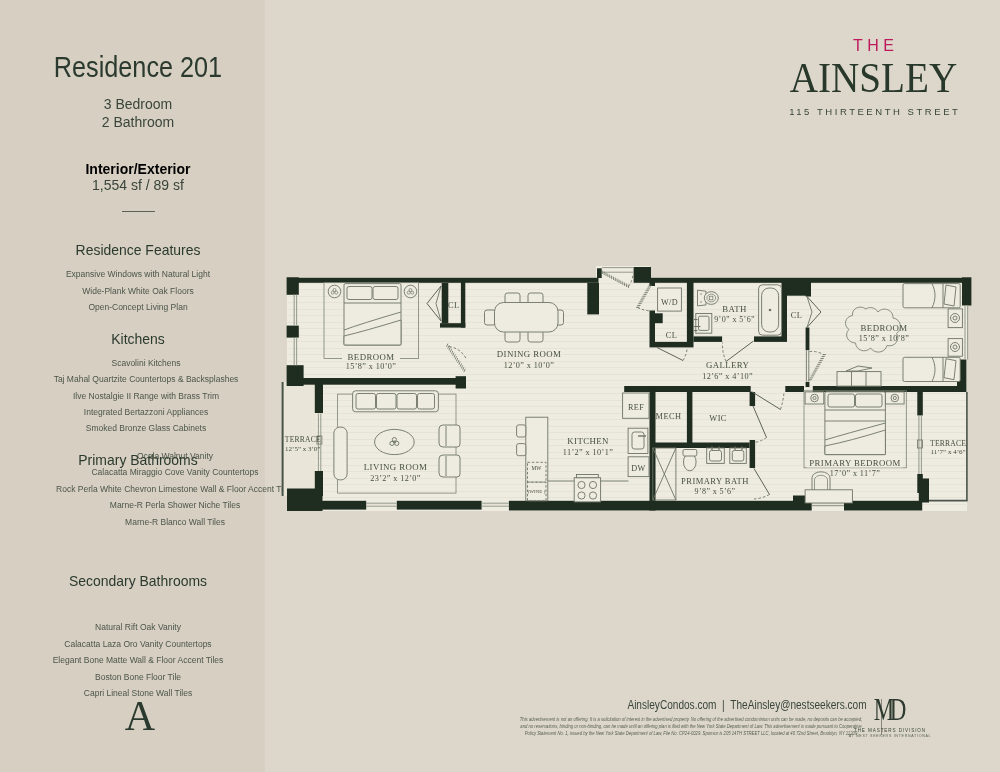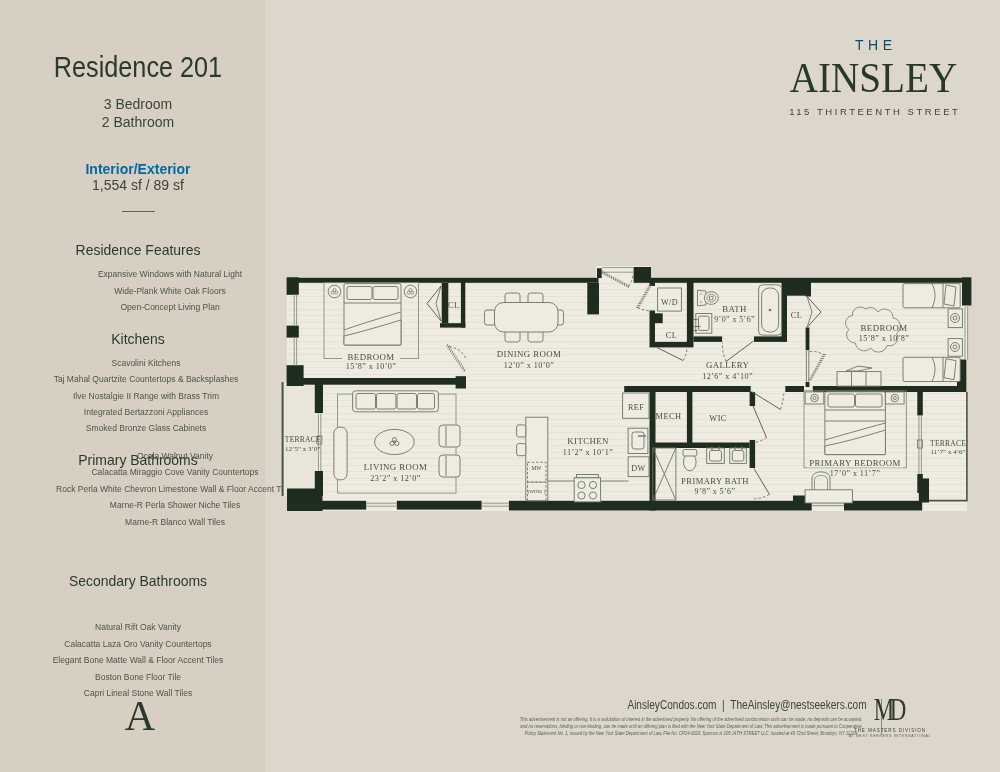--- a/index.html
+++ b/index.html
@@ -3,28 +3,28 @@
 <meta charset="utf-8">
 <style>
   html,body{margin:0;padding:0;}
   body{width:1000px;height:772px;background:#dcd7ca;position:relative;overflow:hidden;
        font-family:"Liberation Sans",sans-serif;}
   #sidebar{position:absolute;left:0;top:0;width:265px;height:772px;background:#d6cfc2;}
   .sb{position:absolute;left:0;width:276px;text-align:center;}
   .title{top:50px;font-size:29px;color:#2b3a2e;line-height:34px;transform:scaleX(.87);}
   .sub{top:95px;font-size:14px;line-height:18.2px;color:#39443a;}
   .ie{top:162px;font-size:14px;line-height:15.8px;color:#39443a;}
-  .ie b{color:#0369a1;font-weight:700;}
+  .ie b{color:#000000;font-weight:700;}
   .hr{position:absolute;top:211px;left:122px;width:33px;height:0;border-top:1.1px solid #5a6256;}
   .sh{font-size:15px;color:#2b3a2e;line-height:18px;transform:scaleX(.93);}
   .it{font-size:8.5px;color:#4c5549;}
   #alogo{position:absolute;left:0;width:280px;top:695px;text-align:center;
          font-family:"Liberation Serif",serif;font-size:42px;line-height:42px;color:#2b3a2e;}
   #brand{position:absolute;left:746px;top:0;width:255px;text-align:center;color:#2b3a2e;}
-  #brand .the{position:absolute;top:37px;width:255px;font-size:14px;letter-spacing:4.5px;color:#0c4a6e;text-indent:4.5px;}
+  #brand .the{position:absolute;top:37px;width:255px;font-size:16px;letter-spacing:4.5px;color:#be185d;text-indent:4.5px;}
   #brand .ains{position:absolute;top:53px;width:255px;font-family:"Liberation Serif",serif;font-size:43px;letter-spacing:0px;color:#28382b;transform:scaleX(.91);}
   #brand .street{position:absolute;top:106px;width:255px;font-size:9.5px;letter-spacing:2.55px;color:#39443a;text-indent:2.55px;}
   #contact{position:absolute;left:522px;top:697.8px;width:450px;text-align:center;
            font-size:12px;color:#39443c;transform:scaleX(.84);}
   #fine{position:absolute;left:471px;top:715.5px;width:440px;text-align:center;
         font-size:5px;line-height:7.2px;color:#565f51;font-style:italic;
         transform:scaleX(0.84);white-space:nowrap;}
   #divline{position:absolute;left:881px;top:699px;width:1.2px;height:36px;background:#85857b;}
   #mdlogo{position:absolute;left:840px;top:697px;width:100px;text-align:center;color:#2e3a2f;}
   #mdlogo .md{font-family:"Liberation Serif",serif;font-size:31px;line-height:26px;font-weight:400;transform:scaleX(.74);}
@@ -32,21 +32,21 @@
   #mdlogo .l2{font-size:3.6px;letter-spacing:0.7px;margin-top:1px;color:#5a6355;}
 </style>
 </head>
 <body>
 <div id="sidebar"></div>
 <div class="sb title">Residence 201</div>
 <div class="sb sub">3 Bedroom<br>2 Bathroom</div>
 <div class="sb ie"><b>Interior/Exterior</b><br>1,554 sf / 89 sf</div>
 <div class="hr"></div>
 <div class="sb sh" style="top:241px;">Residence Features</div>
-<div class="sb it" style="top:266.2px;line-height:16.5px;padding-left:32px;">Expansive Windows with Natural Light<br>Wide-Plank White Oak Floors<br>Open-Concept Living Plan</div>
+<div class="sb it" style="top:266.2px;line-height:16.5px;">Expansive Windows with Natural Light<br>Wide-Plank White Oak Floors<br>Open-Concept Living Plan</div>
 <div class="sb sh" style="top:330.3px;">Kitchens</div>
 <div class="sb it" style="top:354.9px;line-height:16.35px;margin-left:8px;">Scavolini Kitchens<br>Taj Mahal Quartzite Countertops &amp; Backsplashes<br>Ilve Nostalgie II Range with Brass Trim<br>Integrated Bertazzoni Appliances<br>Smoked Bronze Glass Cabinets</div>
 <div class="sb sh" style="top:451.3px;">Primary Bathrooms</div>
 <div class="sb it" style="top:448px;line-height:16.45px;margin-left:37px;">Ocala Walnut Vanity<br>Calacatta Miraggio Cove Vanity Countertops<br>Rock Perla White Chevron Limestone Wall &amp; Floor Accent Tiles<br>Marne-R Perla Shower Niche Tiles<br>Marne-R Blanco Wall Tiles</div>
 <div class="sb sh" style="top:572.3px;">Secondary Bathrooms</div>
 <div class="sb it" style="top:619px;line-height:16.5px;">Natural Rift Oak Vanity<br>Calacatta Laza Oro Vanity Countertops<br>Elegant Bone Matte Wall &amp; Floor Accent Tiles<br>Boston Bone Floor Tile<br>Capri Lineal Stone Wall Tiles</div>
 
 <div id="alogo">A</div>
 <div id="brand">
   <div class="the">THE</div>

